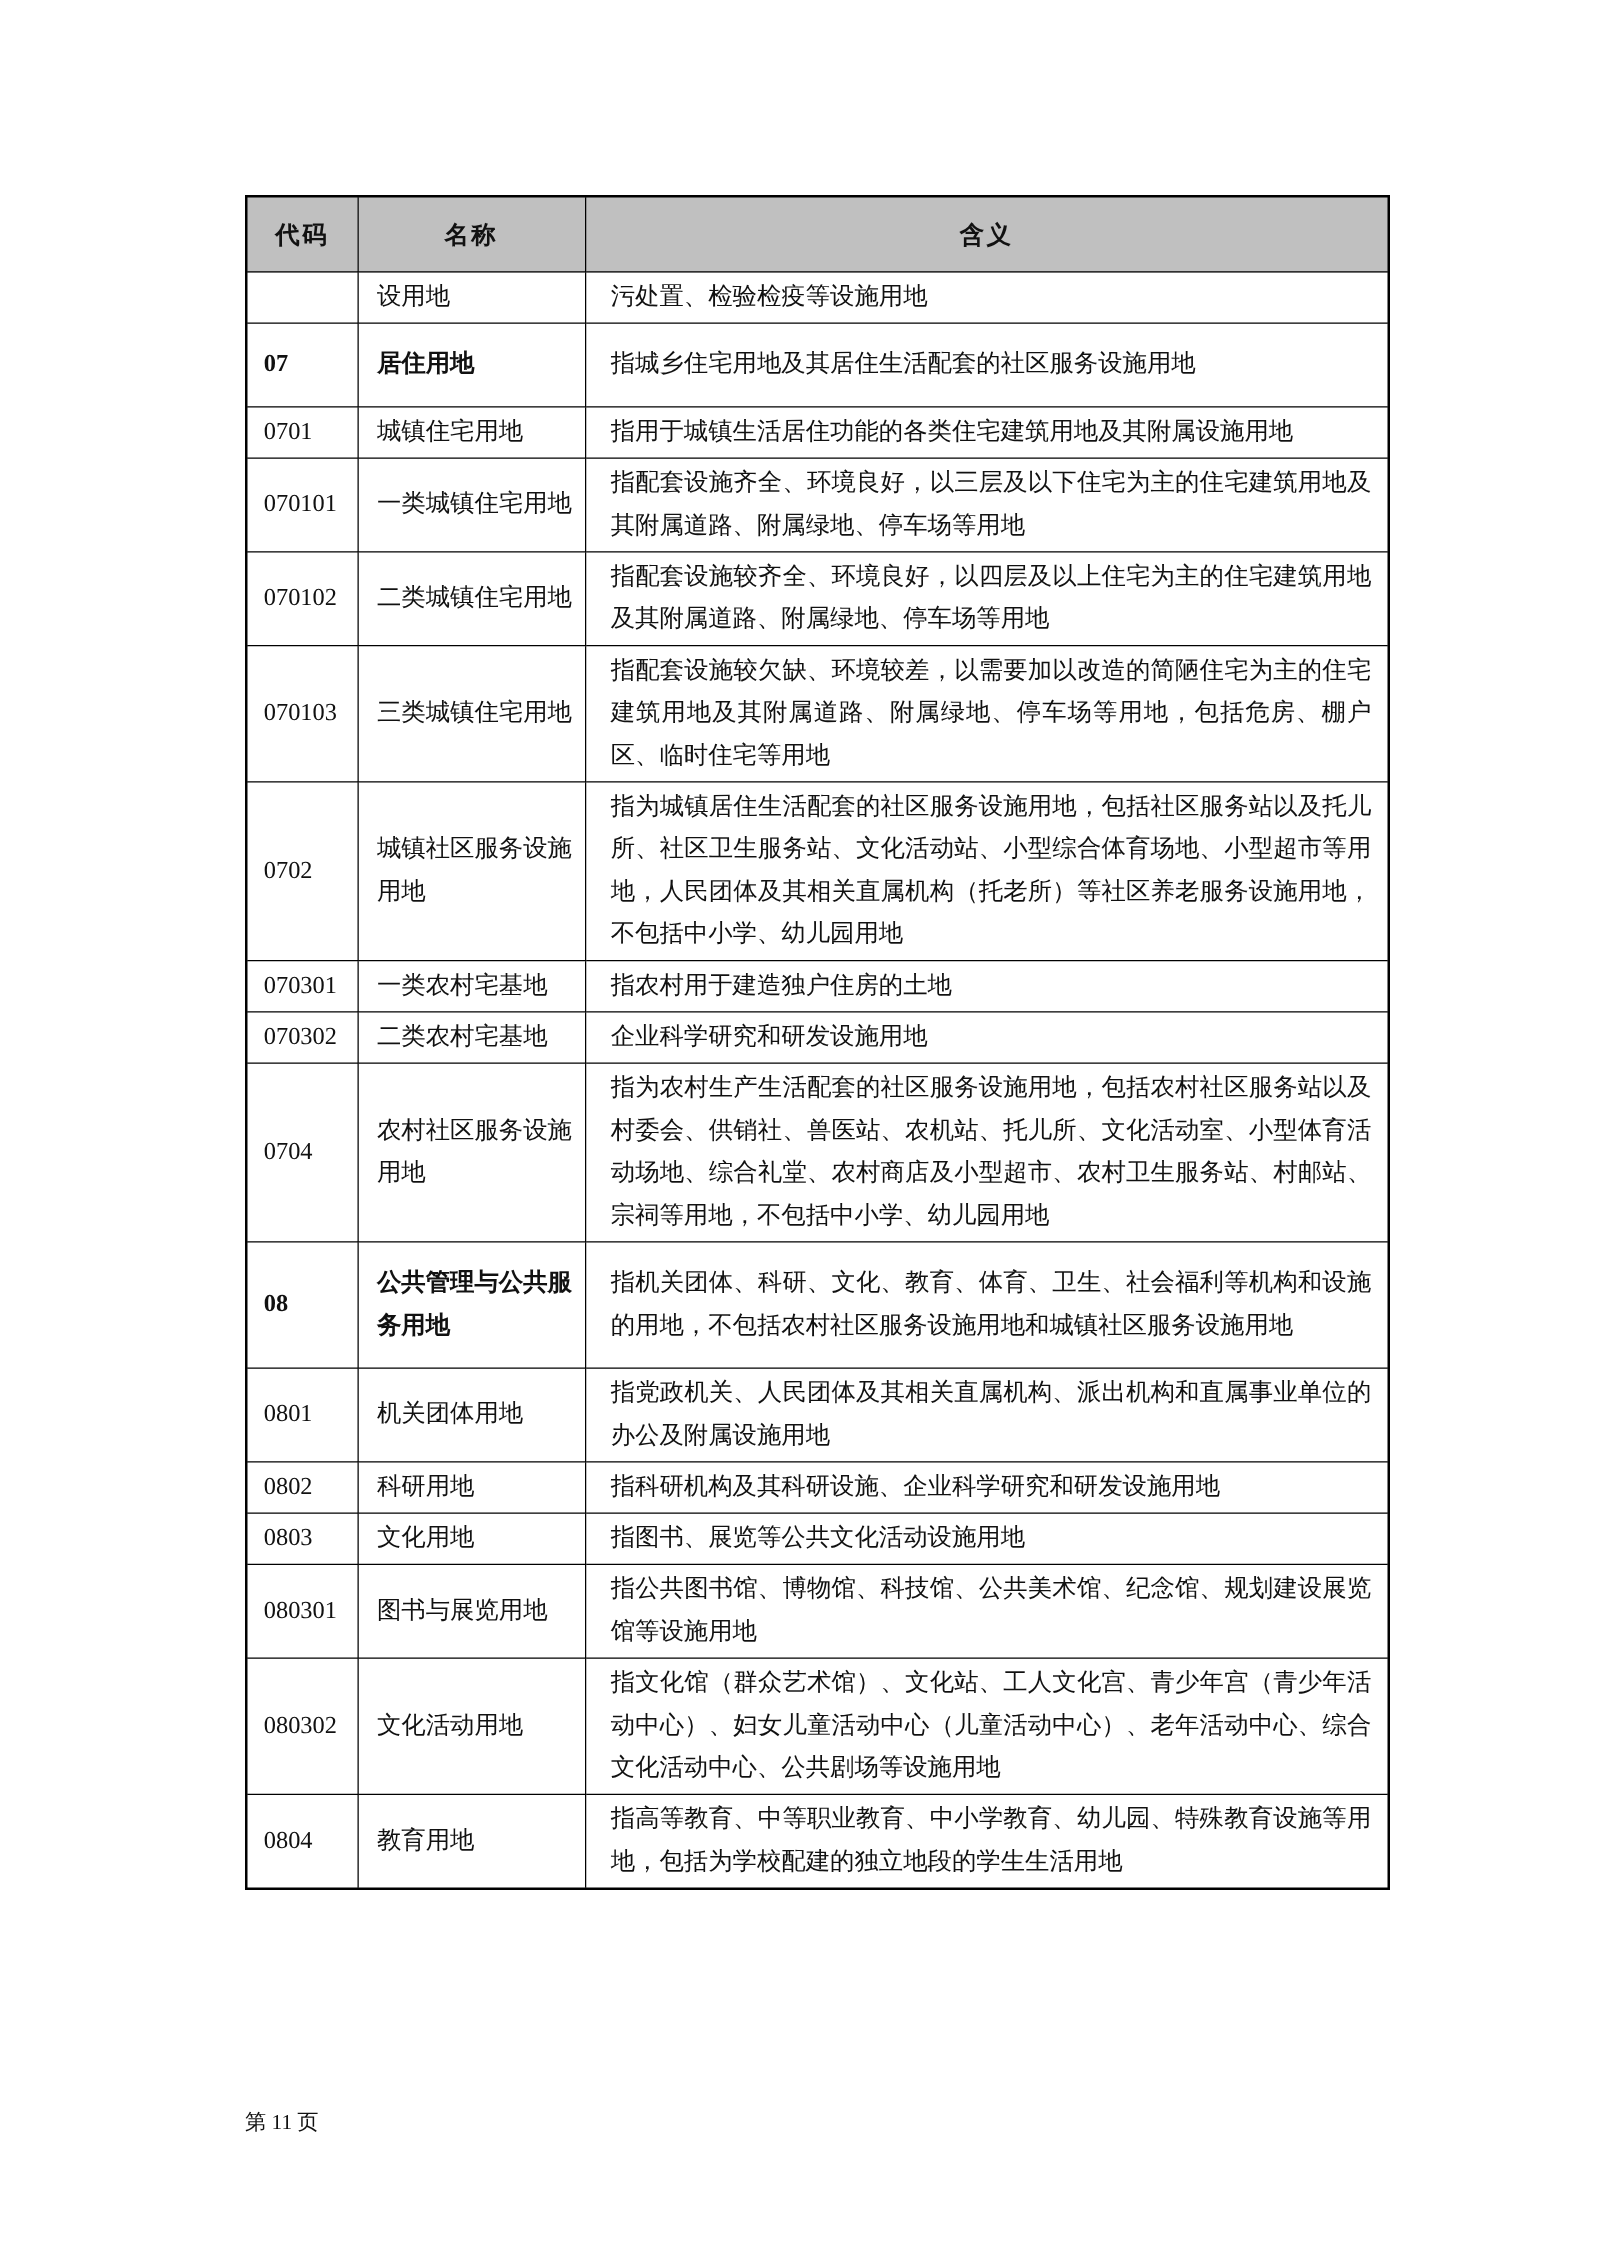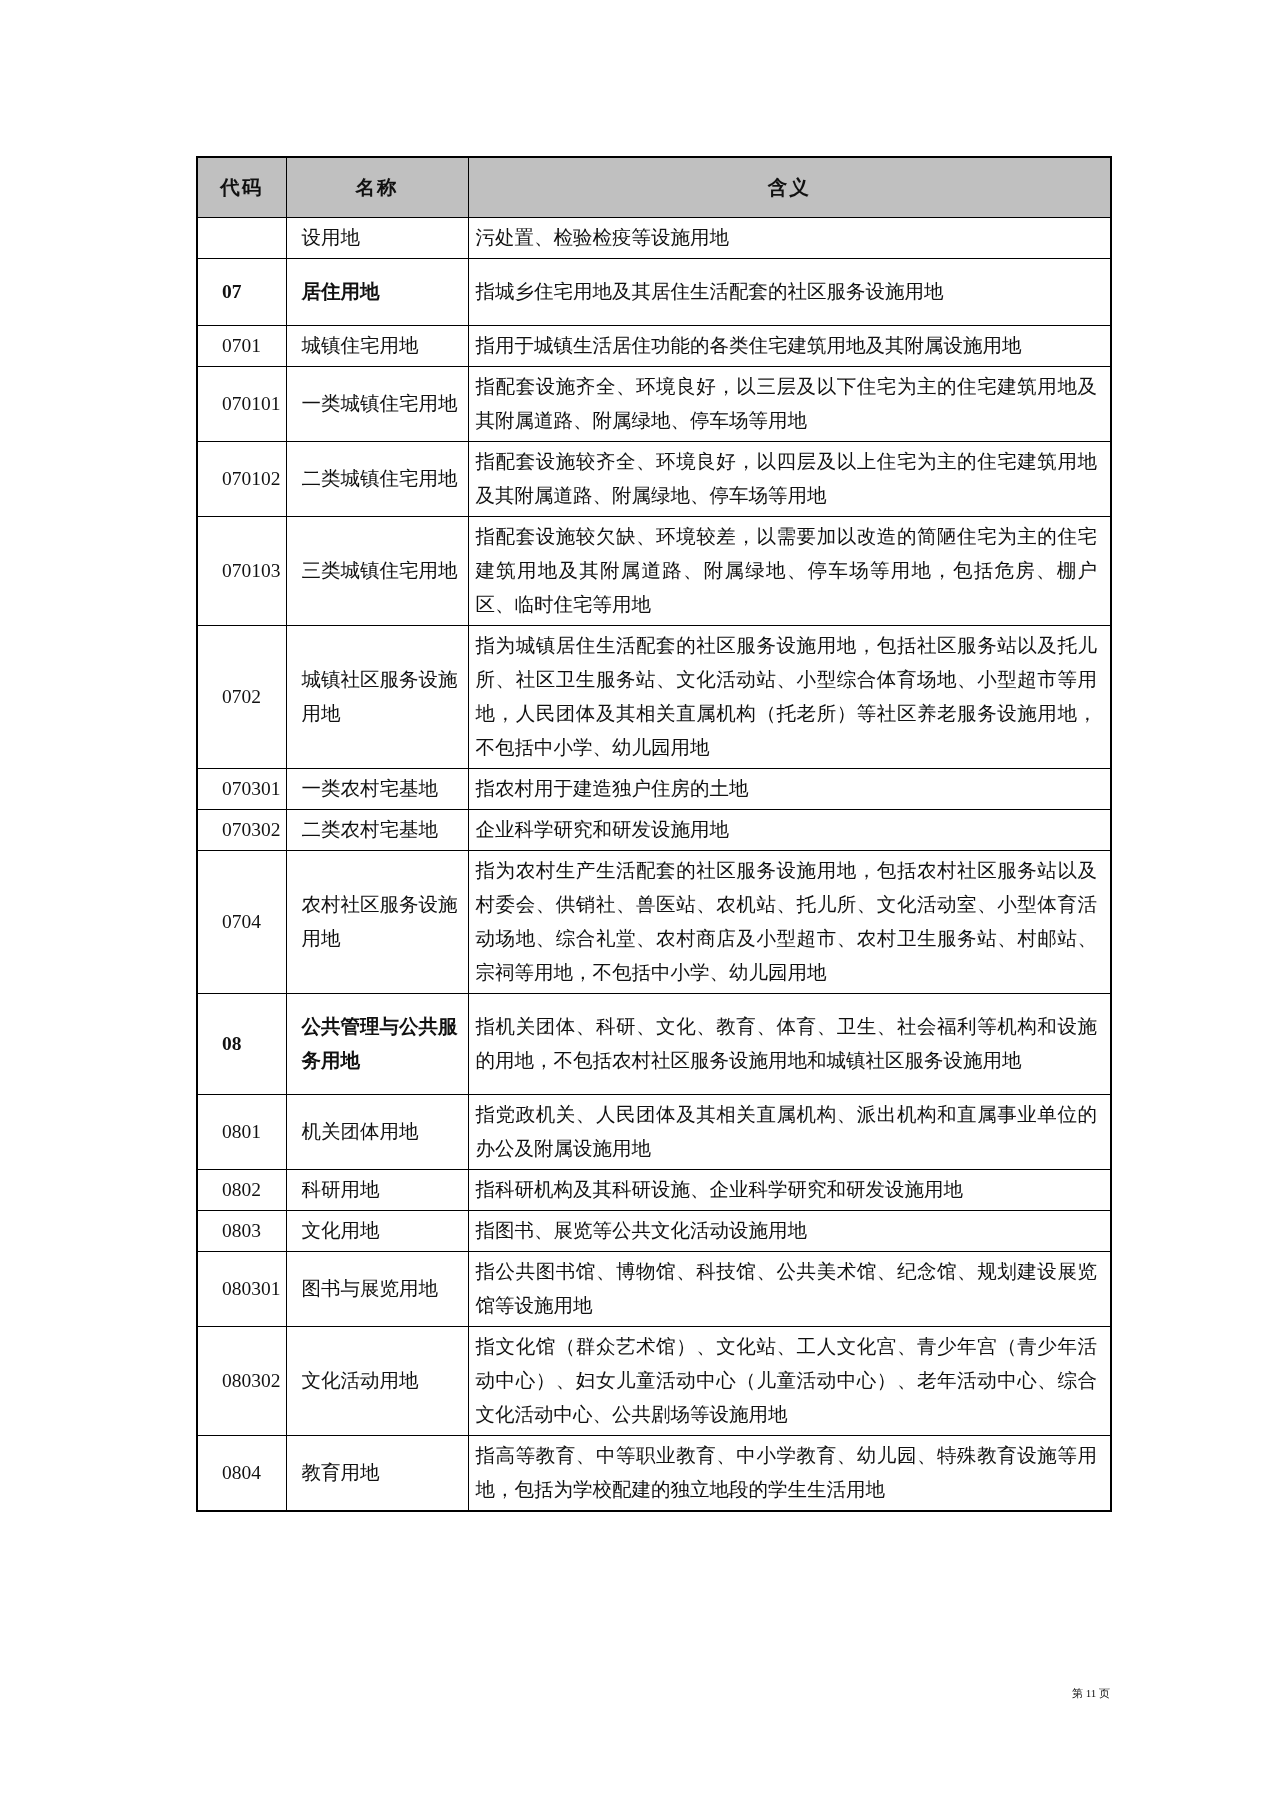--- a/index.html
+++ b/index.html
@@ -43,47 +43,47 @@
     height: 36px;
     padding: 16px 4px;
     letter-spacing: 2px;
   }
   td {
     line-height: 34px;
     padding: 3px 12px;
     margin-top: 37px;
   }
   td.cell-code {
-    padding-left: 24px;
+    padding-left: 13px;
     font-family: "Liberation Serif", "DejaVu Serif", serif;
   }
   td.cell-name {
     padding-left: 15px;
     padding-right: 10px;
   }
   td.cell-meaning {
-    padding-left: 7px;
+    padding-left: 20px;
     padding-right: 13px;
     text-align: justify;
   }
   tr.section-row td.cell-code,
   tr.section-row td.cell-name {
     font-weight: bold;
   }
   tr.section-row td {
     padding-top: 16px;
     padding-bottom: 16px;
   }
   .footer {
     position: absolute;
     top: 1686px;
     left: 196px;
     width: 914px;
-    text-align: right;
-    font-size: 11px;
+    text-align: left;
+    font-size: 17px;
     color: #111111;
   }
 </style>
 </head>
 <body>
 
 <div class="page">
 
   <table class="land-table">
     <colgroup>

